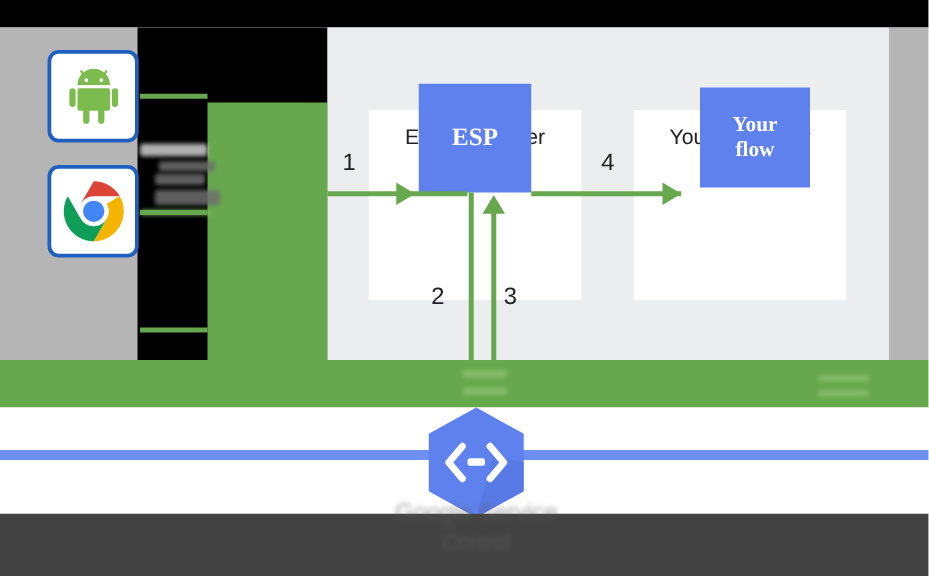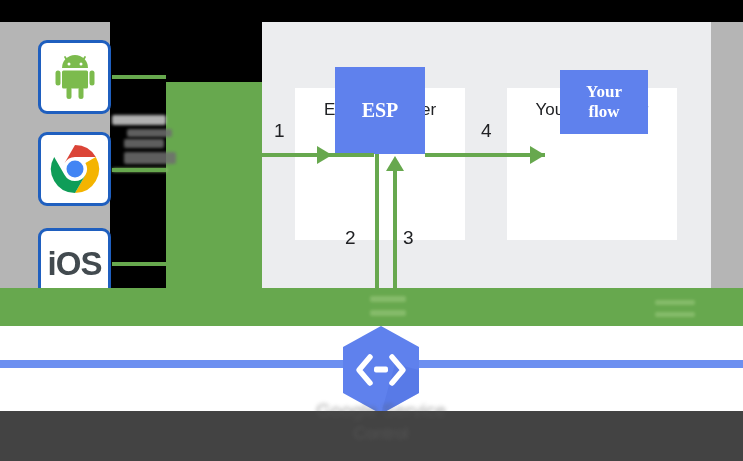--- a/index.html
+++ b/index.html
@@ -162,21 +162,21 @@
     font-weight: bold;
     font-family: Liberation Serif, serif;
   }
   #esp-box {
     left: 73px; top: 45px;
     width: 90px; height: 87px;
     font-size: 20px;
   }
   #your-code-box {
     left: 298px; top: 48px;
-    width: 88px; height: 64px;
+    width: 88px; height: 80px;
     font-size: 17px;
     line-height: 1.15;
   }
 
   
   .arrow-line-h {
     position: absolute;
     height: 4px;
     background: #67a84e;
   }
@@ -273,23 +273,20 @@
       <circle cx="25" cy="25" r="24" fill="#ffffff"></circle>
       <path d="M25 1 A24 24 0 0 1 45.8 13 L25 13 A12 12 0 0 0 14.6 19 Z" fill="#db4437"></path>
       <path d="M45.8 13 A24 24 0 0 1 25 49 L35.4 31 A12 12 0 0 0 35.4 19 Z" fill="#f4b400"></path>
       <path d="M25 49 A24 24 0 0 1 4.2 13 L14.6 31 A12 12 0 0 0 35.4 31 Z" fill="#0f9d58"></path>
       <path d="M4.2 13 A24 24 0 0 1 25 1 L14.6 19 A12 12 0 0 0 14.6 31 Z" fill="#db4437" opacity="0"></path>
       <circle cx="25" cy="25" r="11" fill="#ffffff"></circle>
       <circle cx="25" cy="25" r="8.5" fill="#4285f4"></circle>
     </svg>
   </div>
 
-  <div class="device-card" id="card-ios">
-    <span class="ios-text">iOS</span>
-  </div>
 
   <div class="card-stub" style="left:112px;top:75px;width:54px;"></div>
   <div class="card-stub" style="left:112px;top:168px;width:54px;"></div>
   <div class="card-stub" style="left:112px;top:262px;width:54px;"></div>
 
   <div id="panel">
 
 
     <div class="container-box" id="esp-container">
       <div class="container-label">ESP Container</div>

